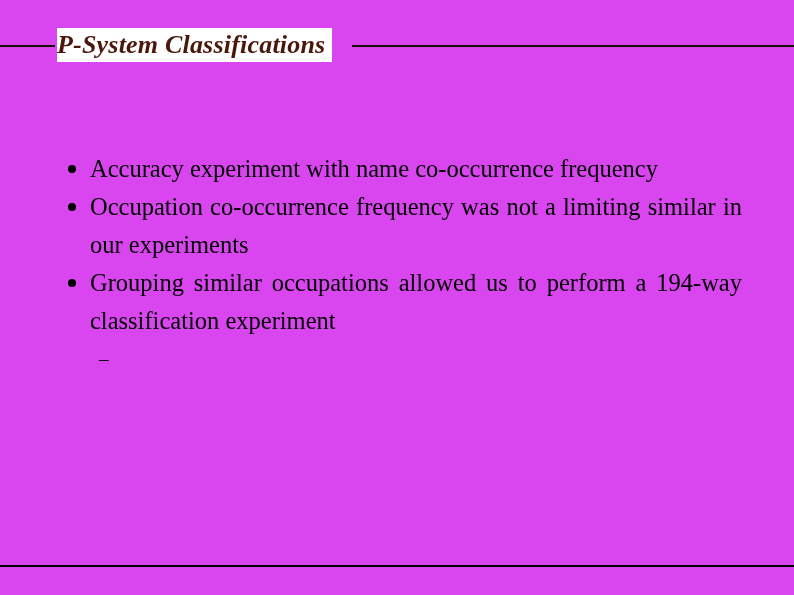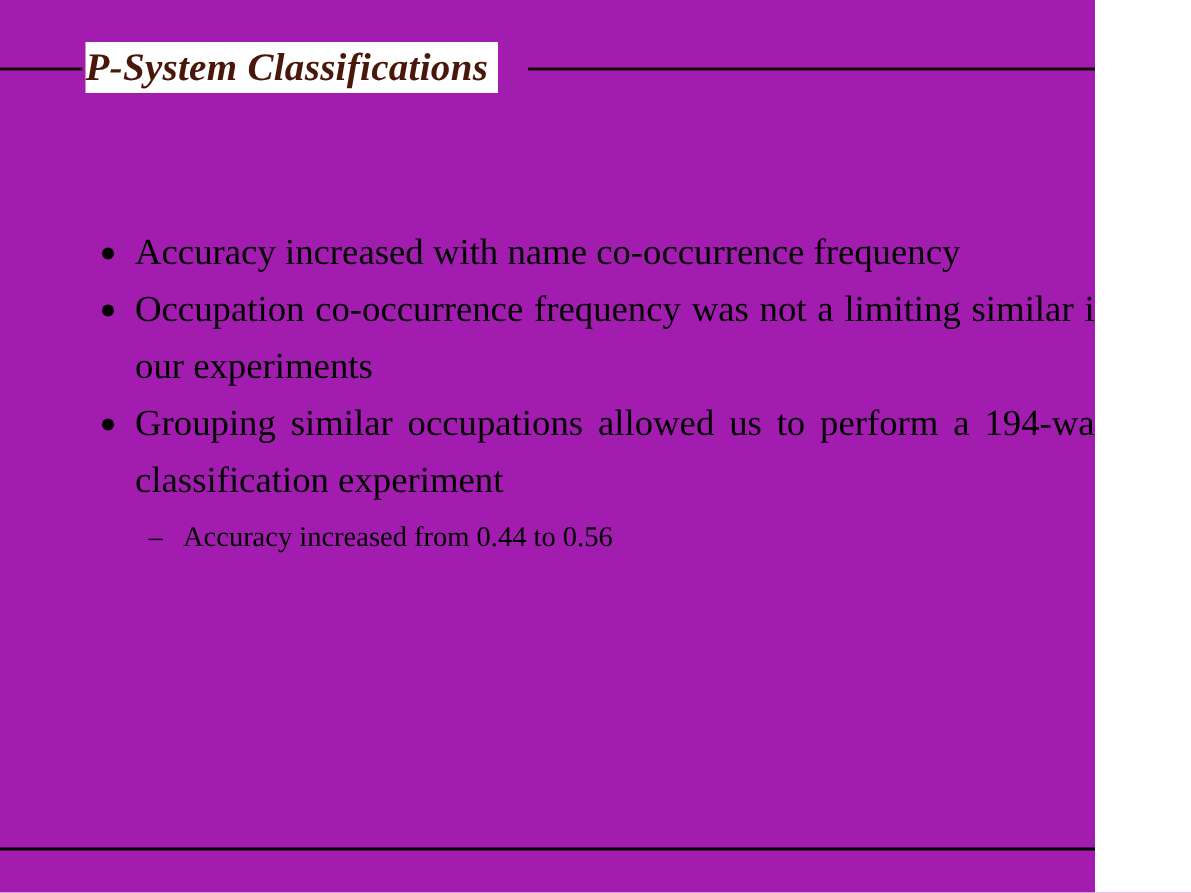--- a/index.html
+++ b/index.html
@@ -8,23 +8,23 @@
     padding: 0;
     background: #ffffff;
   }
   body {
     font-family: "Liberation Serif", "DejaVu Serif", serif;
     color: #000000;
   }
 
   .slide {
     position: relative;
-    width: 730px;
+    width: 794px;
     height: 595px;
-    background: #a21caf;
+    background: #d946ef;
     overflow: hidden;
   }
 
   
   .header {
     position: absolute;
     left: 0;
     top: 28px;
     width: 794px;
     height: 36px;
@@ -140,37 +140,36 @@
     <div class="header-rule header-rule-left"></div>
     <div class="header-rule header-rule-right"></div>
     <div class="slide-title">P-System Classifications</div>
   </div>
 
   <div class="body-area">
     <ul class="bullet-list">
 
       <li class="bullet-item">
         <span class="dot"></span>
-        <span class="bullet-text">Accuracy increased with name co-occurrence frequency</span>
+        <span class="bullet-text">Accuracy experiment with name co-occurrence frequency</span>
       </li>
 
       <li class="bullet-item">
         <span class="dot"></span>
         <span class="bullet-text">Occupation co-occurrence frequency was not a limiting similar in our experiments</span>
       </li>
 
       <li class="bullet-item">
         <span class="dot"></span>
         <span class="bullet-text">Grouping similar occupations allowed us to perform a 194-way classification experiment</span>
       </li>
     </ul>
 
     <ul class="sub-list">
       <li class="sub-item">
         <span class="dash">–</span>
-        <span class="sub-text">Accuracy increased from 0.44 to 0.56</span>
       </li>
     </ul>
   </div>
 
   <div class="footer-rule"></div>
 
 </div>
 
 </body></html>

